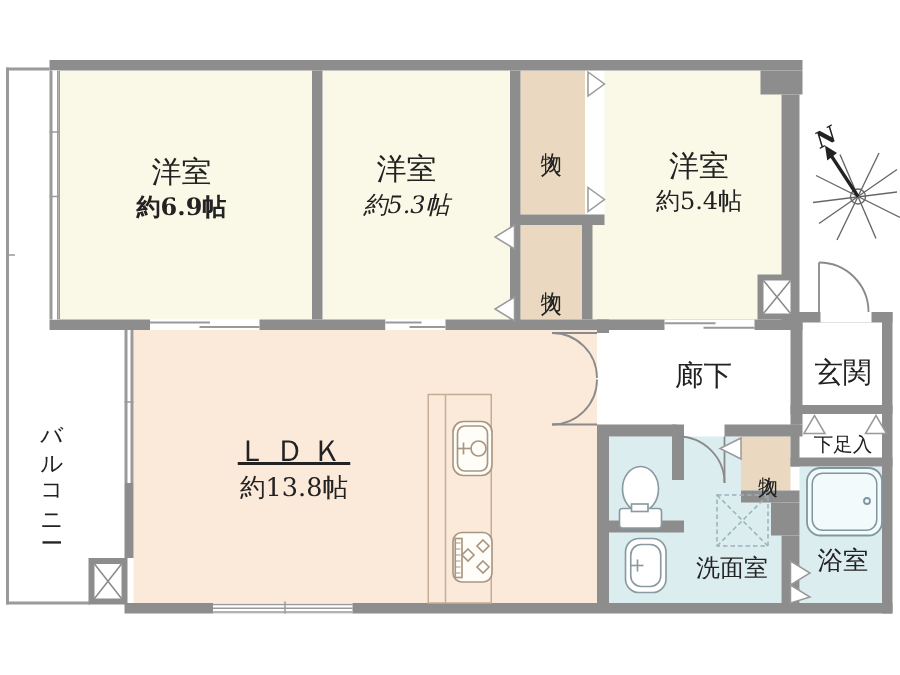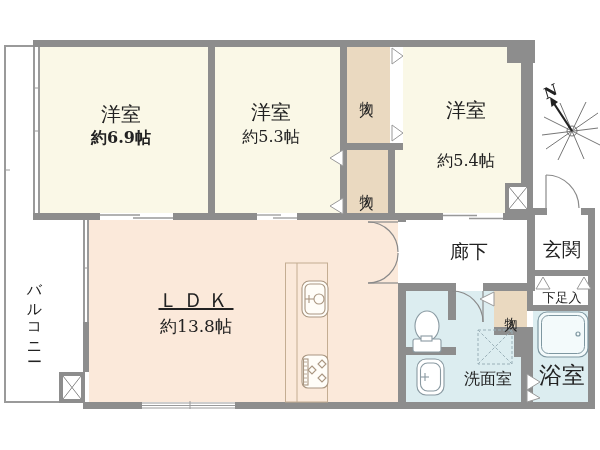--- a/index.html
+++ b/index.html
@@ -210,29 +210,29 @@
       </g>
       <circle cx="572" cy="131" r="5" fill="none" stroke="#666" stroke-width="0.9"></circle>
       <line x1="572" y1="131" x2="553" y2="102" stroke="#222" stroke-width="2.2"></line>
       <path d="M550 97 L558 102 L551.5 107 Z" fill="#222"></path>
     </g>
   </svg>
 
   <div class="lbl" style="left:121px;top:114px;font-size:20px;">洋室</div>
   <div class="lbl" style="left:121px;top:138px;font-size:16px;font-weight:bold;">約6.9帖</div>
   <div class="lbl" style="left:271px;top:112px;font-size:20px;">洋室</div>
-  <div class="lbl" style="left:271px;top:137px;font-size:16px;">約5.3帖</div>
+  <div class="lbl" style="left:271px;top:137px;font-size:16px;font-style:italic;">約5.3帖</div>
   <div class="lbl" style="left:466px;top:110px;font-size:20px;">洋室</div>
-  <div class="lbl" style="left:466px;top:134px;font-size:16px;margin-top:27px;">約5.4帖</div>
+  <div class="lbl" style="left:466px;top:134px;font-size:16px;">約5.4帖</div>
   <div class="lbl" style="left:196px;top:300px;font-size:20px;letter-spacing:5px;text-decoration:underline;">ＬＤＫ</div>
   <div class="lbl" style="left:196px;top:326px;font-size:17px;text-align:center;">約13.8帖</div>
   <div class="lbl" style="left:469px;top:251px;font-size:19px;">廊下</div>
   <div class="lbl" style="left:562px;top:249px;font-size:19px;">玄関</div>
   <div class="lbl" style="left:562px;top:297px;font-size:13px;">下足入</div>
   <div class="lbl" style="left:488px;top:379px;font-size:16px;">洗面室</div>
-  <div class="lbl" style="left:562px;top:375px;font-size:23px;">浴室</div>
+  <div class="lbl" style="left:562px;top:375px;font-size:17px;">浴室</div>
   <div class="lbl vert" style="left:34px;top:315px;font-size:15px;letter-spacing:3px;">バルコニー</div>
   <div class="lbl vert" style="left:367px;top:92px;font-size:14px;letter-spacing:2px;">物入</div>
   <div class="lbl vert" style="left:367px;top:185px;font-size:14px;letter-spacing:2px;">物入</div>
   <div class="lbl vert" style="left:511px;top:308px;font-size:13px;letter-spacing:1px;">物入</div>
   <div class="lbl" style="left:551px;top:92px;font-size:15px;font-weight:bold;font-style:italic;transform:translate(-50%,-50%) rotate(-28deg);">N</div>
 
 </div>
 
 </body></html>

